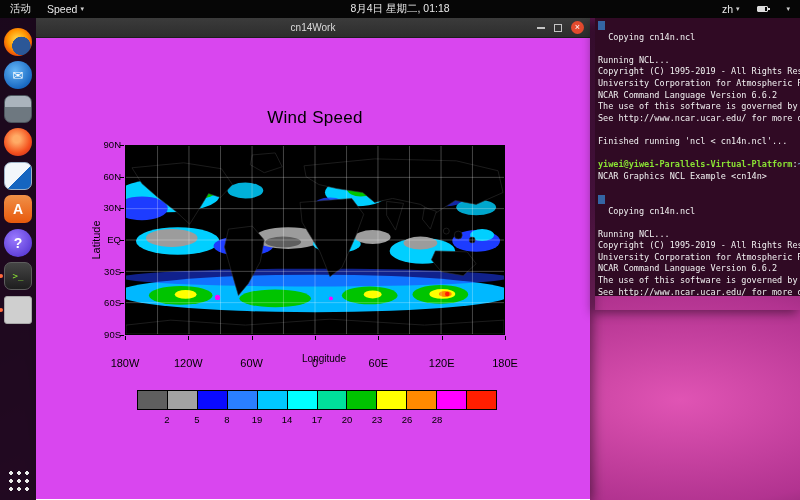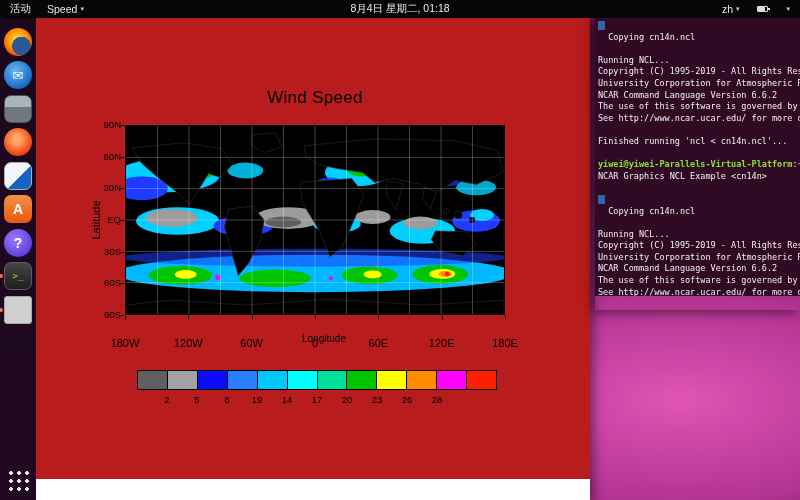--- a/index.html
+++ b/index.html
@@ -54,21 +54,21 @@
   
   .plot-window{position:absolute;left:36px;top:18px;width:554px;height:482px;background:#fff;z-index:20;
     box-shadow:2px 3px 12px rgba(0,0,0,.55);}
   .pw-titlebar{height:20px;background:linear-gradient(#3b3b3b,#2d2d2d);display:flex;align-items:center;position:relative;border-bottom:1px solid #1d1d1d;}
   .pw-title{position:absolute;left:0;right:0;text-align:center;color:#dcdcdc;font-size:10px;}
   .pw-controls{margin-left:auto;display:flex;align-items:center;gap:9px;padding-right:6px;z-index:1;}
   .pw-min{width:8px;height:2px;background:#c4c4c4;}
   .pw-max{width:8px;height:8px;border:1.5px solid #c4c4c4;}
   .pw-close{width:13px;height:13px;border-radius:50%;background:#e24a2e;color:#fff;display:flex;align-items:center;justify-content:center;}
   .pw-close .x{font-size:9px;line-height:1;}
-  .pw-canvas{position:relative;width:100%;height:461px;background:#b91c1c;color:#000;}
+  .pw-canvas{position:relative;width:100%;height:461px;background:#d946ef;color:#000;}
   .chart-title{position:absolute;left:89px;top:70px;width:380px;text-align:center;font-size:17px;letter-spacing:.3px;}
   .ylabel{position:absolute;left:30px;top:196px;width:60px;text-align:center;font-size:11px;transform:rotate(-90deg);}
   .xlabel{position:absolute;left:98px;top:315px;width:380px;text-align:center;font-size:10px;}
   .plot-area{position:absolute;left:89px;top:107px;width:380px;height:190px;border:1px solid #000;background:#000;}
   .plot-area svg{display:block;}
   .xtick{position:absolute;top:319px;transform:translateX(-50%);font-size:11px;}
   .ytick{position:absolute;left:48px;width:37px;text-align:right;font-size:9.5px;}
   .xtickmark{position:absolute;top:298px;width:1px;height:4px;background:#000;}
   .ytickmark{position:absolute;left:84px;width:4px;height:1px;background:#000;}
   .colorbar{position:absolute;left:101px;top:352px;width:360px;height:20px;display:flex;border:1px solid #000;}
@@ -147,20 +147,30 @@
       </div>
       <div class="dock-item">
         <span class="run-dot"></span>
         <div class="ic ic-xgks"></div>
       </div>
     </div>
   <div class="show-apps"></div>
 </div>
 
 <div class="plot-window">
+  <div class="pw-titlebar">
+    <div class="pw-title">cn14Work</div>
+    <div class="pw-controls">
+      <span class="pw-min"></span>
+      <span class="pw-max"></span>
+      <span class="pw-close">
+          <span class="x">×</span>
+        </span>
+    </div>
+  </div>
 
   <div class="pw-canvas" id="pwCanvas">
     <div class="chart-title">Wind Speed</div>
     <div class="ylabel">Latitude</div>
 
     <div class="plot-area">
       <svg width="378" height="188" viewBox="0 0 380 190" preserveAspectRatio="none">
         <rect width="380" height="190" fill="#000"></rect>
         <g>
 

